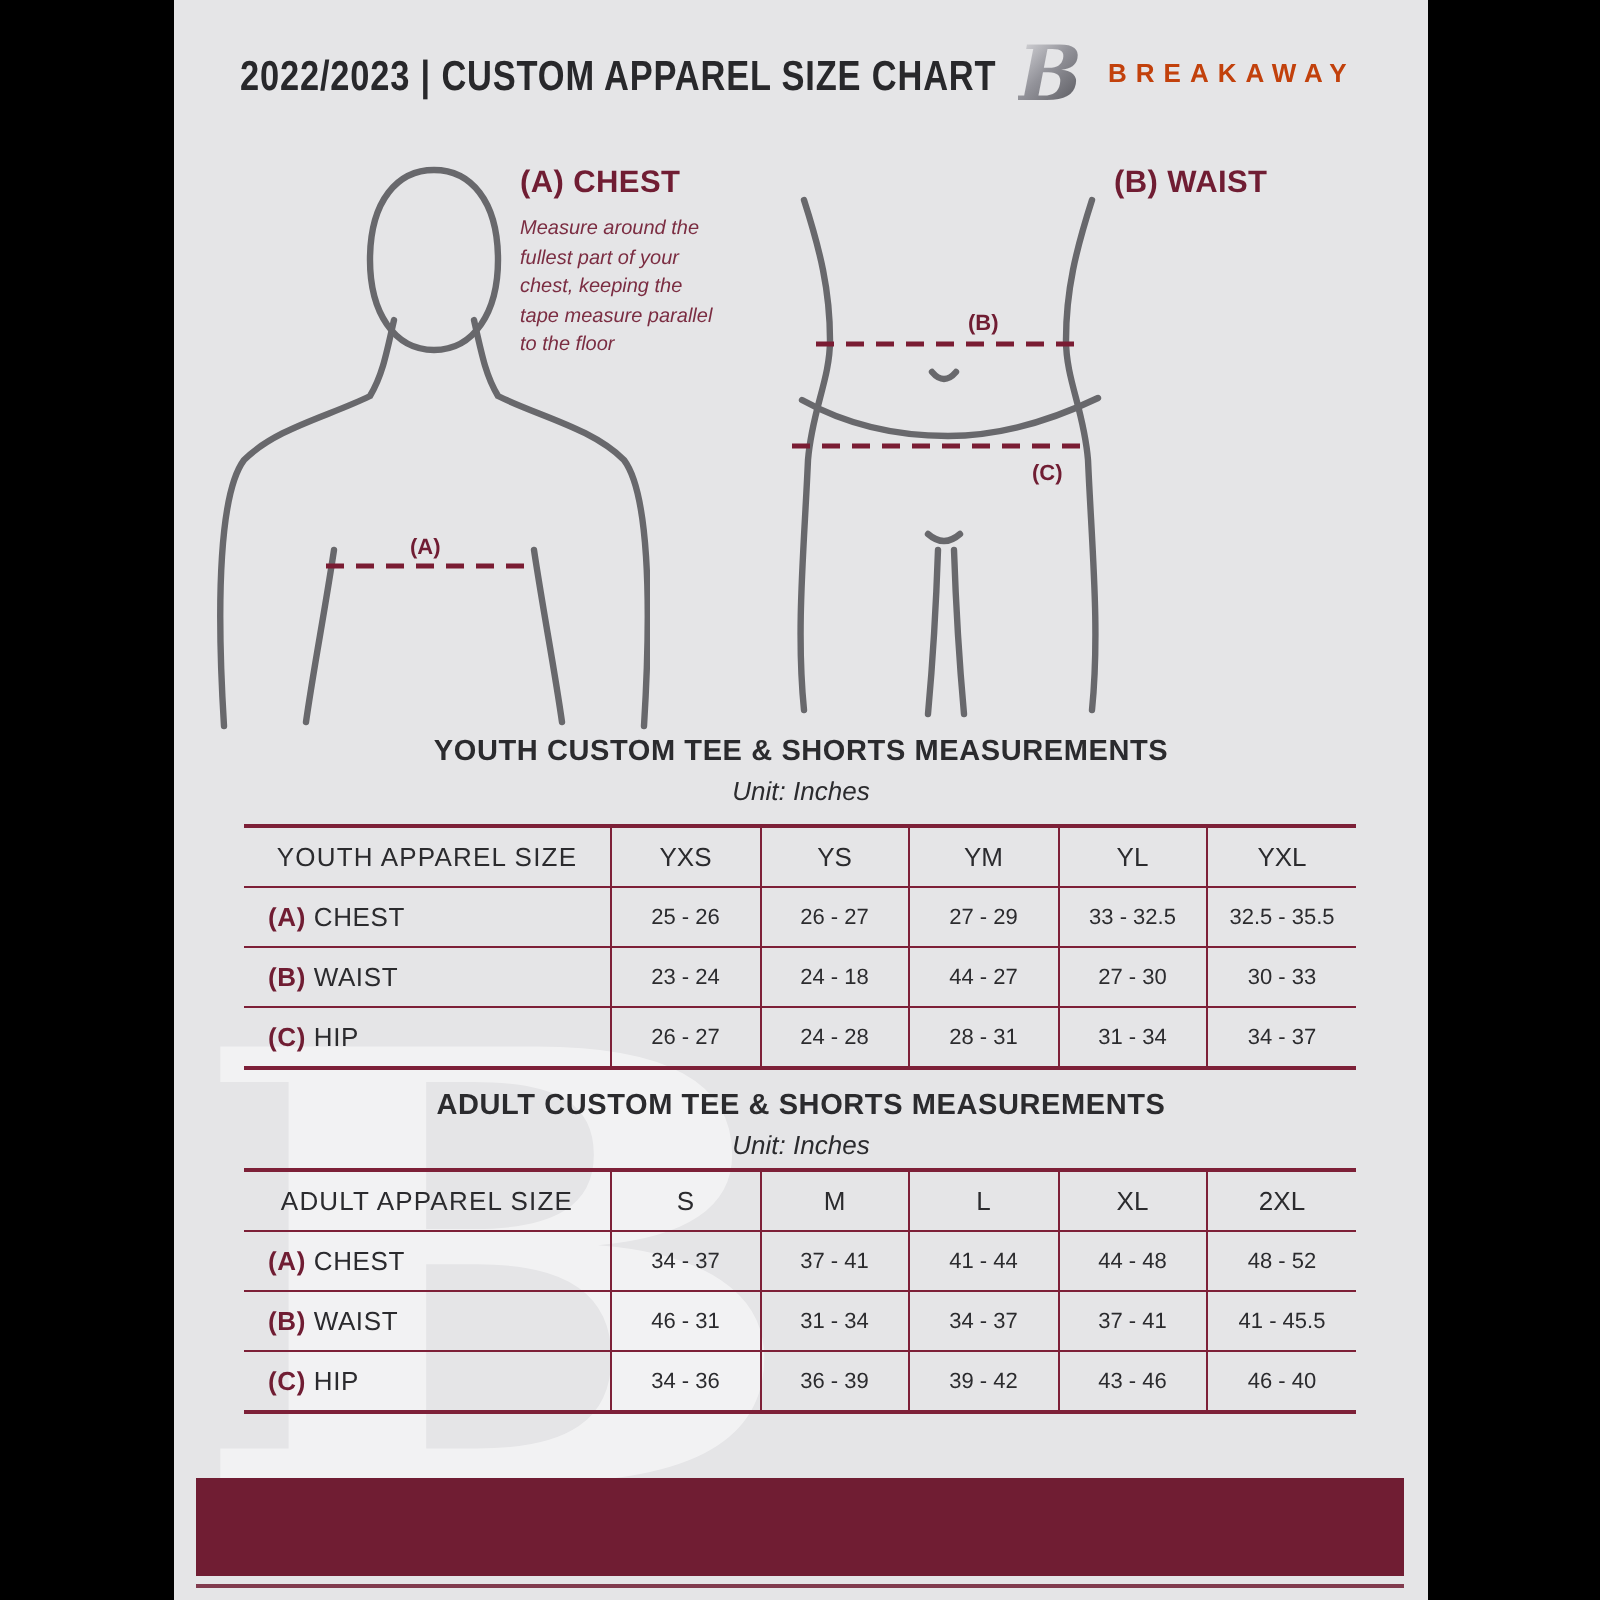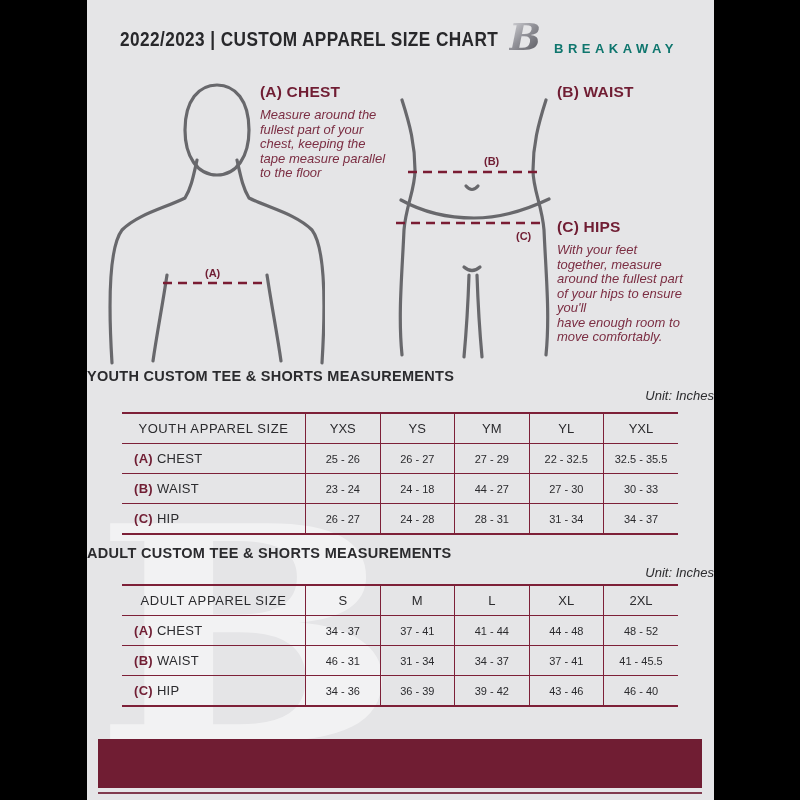--- a/index.html
+++ b/index.html
@@ -13,43 +13,43 @@
     color:rgba(255,255,255,0.5);transform:scaleX(1.22);transform-origin:left top;}
 
   
   .hdr-title{position:absolute;left:33px;top:27px;white-space:nowrap;
     font-weight:bold;font-size:21px;letter-spacing:0.5px;color:#28282b;
     transform:scaleX(0.82);transform-origin:left top;z-index:2;}
   .logo-b{position:absolute;left:422px;top:18px;font-family:"DejaVu Serif",serif;
     font-weight:bold;font-style:italic;font-size:38px;line-height:1;
     background:linear-gradient(135deg,#cfcfd3 10%,#93939a 45%,#5c5c62 90%);
     -webkit-background-clip:text;background-clip:text;color:transparent;z-index:2;}
-  .brand{position:absolute;left:467px;top:41px;font-weight:bold;font-size:13px;
-    letter-spacing:4.5px;color:#0f766e;white-space:nowrap;z-index:2;}
+  .brand{position:absolute;left:467px;top:29px;font-weight:bold;font-size:13px;
+    letter-spacing:4.5px;color:#c2410c;white-space:nowrap;z-index:2;}
 
   
   .fig{position:absolute;z-index:1;}
   .fig-chest{left:13px;top:78px;}
   .fig-hips{left:301px;top:95px;}
   .outline{fill:none;stroke:#68686c;stroke-width:3.2;stroke-linecap:round;}
   .dash{fill:none;stroke:#7a1c33;stroke-width:2.6;stroke-dasharray:9 6;stroke-linecap:butt;}
   .figlabel{font-family:"Liberation Sans",sans-serif;font-weight:bold;font-size:11px;fill:#701d33;}
 
   
   .inst{position:absolute;z-index:1;}
   .inst-chest{left:173px;top:83px;width:145px;}
   .inst-waist{left:470px;top:83px;width:152px;}
   .inst-hips{left:470px;top:218px;width:152px;}
   .inst-h{font-weight:bold;font-size:15.5px;letter-spacing:0.2px;color:#701d33;margin-bottom:7px;}
-  .inst-b{font-style:italic;font-size:13px;line-height:14.5px;color:#7b2d42;white-space:pre-line;}
-
-  
-  .tbl-title{position:absolute;left:0;width:627px;z-index:1;
+  .inst-b{font-style:italic;font-size:10px;line-height:14.5px;color:#7b2d42;white-space:pre-line;}
+
+  
+  .tbl-title{position:absolute;left:0;width:627px;text-align:center;z-index:1;
     font-weight:bold;font-size:14.5px;letter-spacing:0.3px;color:#2b2b2e;}
-  .tbl-unit{position:absolute;left:0;width:627px;text-align:right;z-index:1;
+  .tbl-unit{position:absolute;left:0;width:627px;text-align:center;z-index:1;
     font-style:italic;font-size:13px;color:#2b2b2e;}
   .yt-title{top:368px;} .yt-unit{top:388px;}
   .ad-title{top:545px;} .ad-unit{top:565px;}
   table.size-table{position:absolute;left:35px;width:556px;border-collapse:collapse;
     table-layout:fixed;z-index:1;}
   .yt-table{top:412px;} .ad-table{top:584px;}
   table.size-table{border-top:2px solid #7d2038;border-bottom:2px solid #7d2038;}
   .size-table th,.size-table td{height:29px;padding:0;text-align:center;
     font-size:11px;color:#2b2b2e;font-weight:normal;}
   .size-table tbody td,.size-table tbody th{border-top:1.5px solid #7d2038;}
@@ -107,51 +107,41 @@
       <div class="inst-h">(A) CHEST</div>
       <div class="inst-b">Measure around the
 fullest part of your
 chest, keeping the
 tape measure parallel
 to the floor</div>
     </div>
     <div class="inst inst-waist">
       <div class="inst-h">(B) WAIST</div>
     </div>
-    <div class="inst inst-hips">
-      <div class="inst-h">(C) HIPS</div>
-      <div class="inst-b">With your feet
-together, measure
-around the fullest part
-of your hips to ensure
-you'll
-have enough room to
-move comfortably.</div>
-    </div>
 
     <div class="tbl-title yt-title">YOUTH CUSTOM TEE &amp; SHORTS MEASUREMENTS</div>
     <div class="tbl-unit yt-unit">Unit: Inches</div>
     <table class="size-table yt-table">
       <thead>
         <tr>
           <th class="size-col">YOUTH APPAREL SIZE</th>
           <th>YXS</th>
           <th>YS</th>
           <th>YM</th>
           <th>YL</th>
           <th>YXL</th>
         </tr>
       </thead>
       <tbody>
         <tr>
           <td class="label-cell"><span class="row-prefix">(A)</span> <span>CHEST</span></td>
           <td>25 - 26</td>
           <td>26 - 27</td>
           <td>27 - 29</td>
-          <td>22 - 32.5</td>
+          <td>33 - 32.5</td>
           <td>32.5 - 35.5</td>
         </tr>
         <tr>
           <td class="label-cell"><span class="row-prefix">(B)</span> <span>WAIST</span></td>
           <td>23 - 24</td>
           <td>24 - 18</td>
           <td>44 - 27</td>
           <td>27 - 30</td>
           <td>30 - 33</td>
         </tr>

